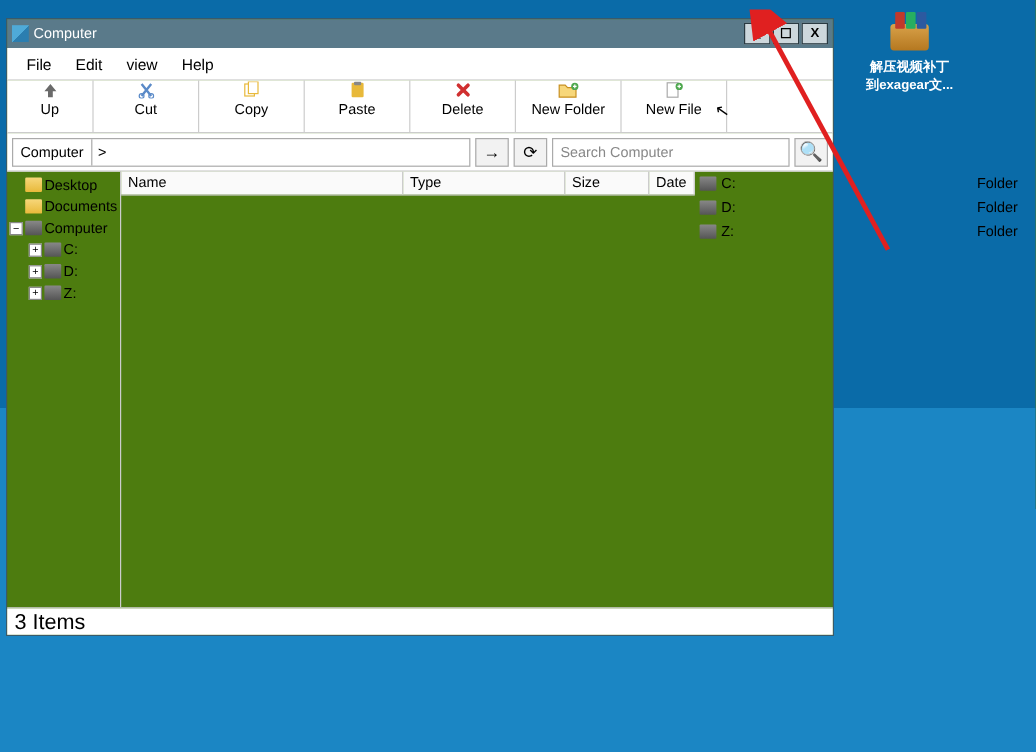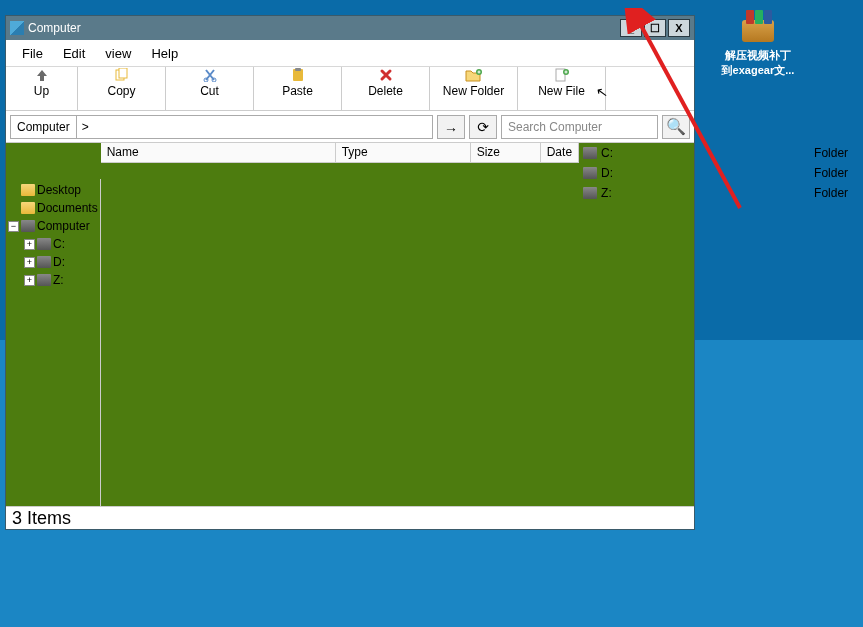--- a/index.html
+++ b/index.html
@@ -19,25 +19,25 @@
 .toolbar { height: 44px; background: #fff; display: flex; border-bottom: 1px solid #ccc; }
 .tool-btn { width: 88px; border-right: 1px solid #ccc; display: flex; flex-direction: column; align-items: center; justify-content: flex-start; font-size: 12px; cursor: pointer; gap: 1px; }
 .tool-btn.narrow { width: 72px; }
 .tool-icon { width: 18px; height: 16px; display: flex; align-items: center; justify-content: center; }
 
 .addressbar { height: 32px; background: #fff; display: flex; align-items: center; padding: 3px 4px; gap: 4px; border-bottom: 1px solid #ccc; }
 .addr-box { flex: 1; height: 24px; border: 1px solid #aaa; display: flex; align-items: center; font-size: 12px; }
 .addr-text { padding: 0 6px; }
 .addr-chev { border-left: 1px solid #aaa; padding: 0 5px; height: 100%; display: flex; align-items: center; }
 .nav-btn { width: 28px; height: 24px; border: 1px solid #aaa; background: #f2f2f2; display: flex; align-items: center; justify-content: center; font-size: 14px; cursor: pointer; }
-.search-box { width: 157px; height: 24px; border: 1px solid #aaa; padding: 0 6px; font-size: 12px; color: #888; display: flex; align-items: center; }
+.search-box { width: 198px; height: 24px; border: 1px solid #aaa; padding: 0 6px; font-size: 12px; color: #888; display: flex; align-items: center; }
 .search-btn { width: 28px; height: 24px; border: 1px solid #aaa; background: #f2f2f2; display: flex; align-items: center; justify-content: center; cursor: pointer; }
 
 .content { flex: 1; display: flex; border-bottom: 1px solid #ccc; }
-.tree { width: 150px; border-right: 1px solid #ccc; padding: 2px; font-size: 12px; margin-top: 36px; }
+.tree { width: 150px; border-right: 1px solid #ccc; padding: 2px; font-size: 12px; }
 .tree-row { display: flex; align-items: center; height: 18px; gap: 2px; cursor: pointer; }
 .tree-icon { width: 14px; height: 12px; }
 .folder-icon { background: linear-gradient(#f7d77a,#e8b93a); border-radius: 1px; }
 .drive-icon { background: linear-gradient(#888,#555); border-radius: 1px; }
 .expander { width: 11px; height: 11px; border: 1px solid #888; font-size: 9px; line-height: 9px; text-align: center; background: #fff; cursor: pointer; }
 .tree .spacer11 { display:inline-block; width:11px; }
 
 .listview { flex: 1; display: flex; }
 .listhdr { display: flex; height: 20px; border-bottom: 1px solid #ccc; font-size: 12px; }
 .listhdr > div { border-right: 1px solid #ccc; padding: 2px 6px; background: #fafafa; }
@@ -92,36 +92,36 @@
     <div class="tool-btn narrow">
       <div class="tool-icon">
           <svg width="14" height="14" viewBox="0 0 14 14">
             <path d="M7 2 L12 8 L9 8 L9 13 L5 13 L5 8 L2 8 Z" fill="#6a6a6a"></path>
           </svg>
         </div>
       <span>Up</span>
     </div>
     <div class="tool-btn">
       <div class="tool-icon">
+          <svg width="14" height="14" viewBox="0 0 14 14">
+            <path d="M3 2 L11 12 M11 2 L3 12" stroke="#5a8ac8" stroke-width="2"></path>
+            <circle cx="3" cy="12" r="2" fill="none" stroke="#5a8ac8"></circle>
+            <circle cx="11" cy="12" r="2" fill="none" stroke="#5a8ac8"></circle>
+          </svg>
+        </div>
+      <span>Cut</span>
+    </div>
+    <div class="tool-btn">
+      <div class="tool-icon">
           <svg width="16" height="14" viewBox="0 0 16 14">
             <rect x="2" y="2" width="8" height="10" fill="#fff" stroke="#e8b93a"></rect>
             <rect x="5" y="0" width="8" height="10" fill="#fff" stroke="#e8b93a"></rect>
           </svg>
         </div>
       <span>Copy</span>
-    </div>
-    <div class="tool-btn">
-      <div class="tool-icon">
-          <svg width="14" height="14" viewBox="0 0 14 14">
-            <path d="M3 2 L11 12 M11 2 L3 12" stroke="#5a8ac8" stroke-width="2"></path>
-            <circle cx="3" cy="12" r="2" fill="none" stroke="#5a8ac8"></circle>
-            <circle cx="11" cy="12" r="2" fill="none" stroke="#5a8ac8"></circle>
-          </svg>
-        </div>
-      <span>Cut</span>
     </div>
     <div class="tool-btn">
       <div class="tool-icon">
           <svg width="14" height="14" viewBox="0 0 14 14">
             <rect x="2" y="1" width="10" height="12" fill="#e8b93a" rx="1"></rect>
             <rect x="4" y="0" width="6" height="3" fill="#888" rx="1"></rect>
           </svg>
         </div>
       <span>Paste</span>
     </div>

